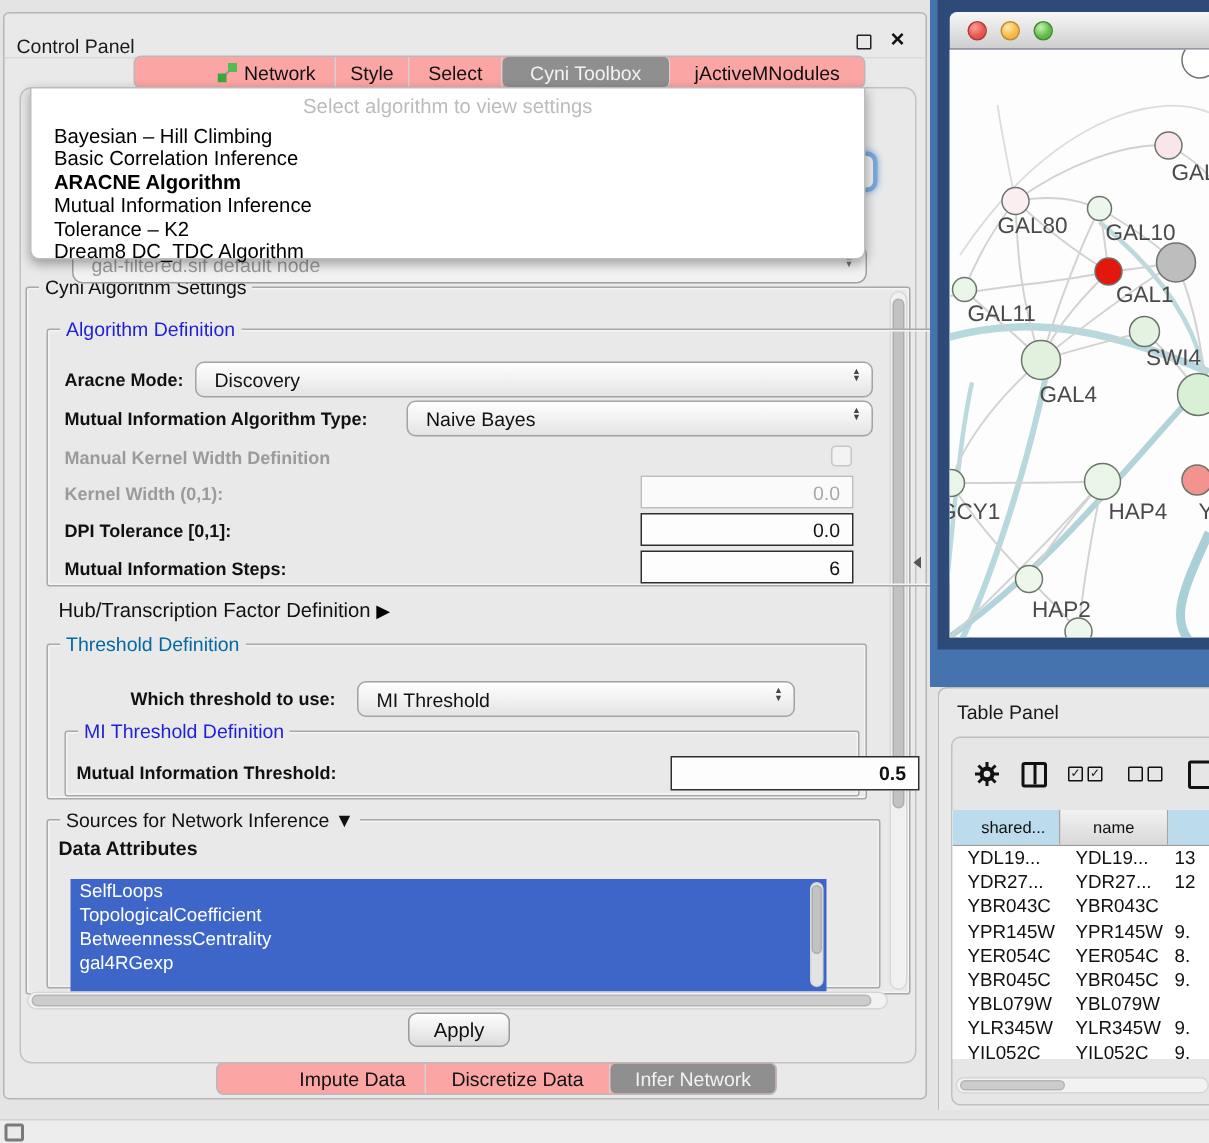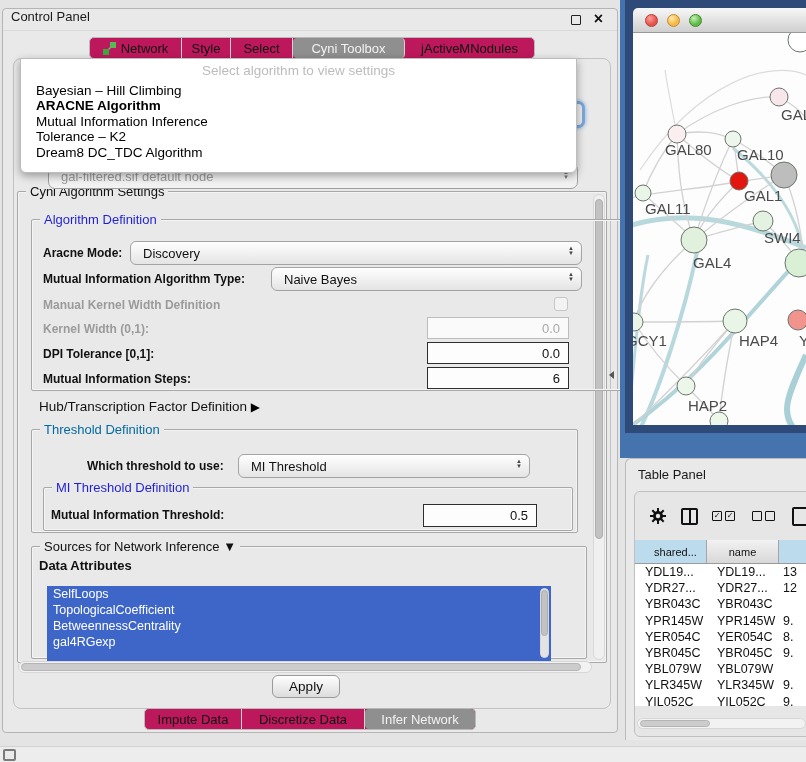--- a/index.html
+++ b/index.html
@@ -3,30 +3,30 @@
 <meta charset="utf-8">
 <style>
   * { margin:0; padding:0; box-sizing:border-box; }
   html,body { width:806px; height:762px; }
   body { font-family:"Liberation Sans", sans-serif; background:#e4e4e4; position:relative; overflow:hidden; }
   .abs { position:absolute; }
 
   
   #control-panel { left:2px; top:8px; width:616px; height:725px; background:#e9e9e9;
     border:1px solid #b5b5b5; border-radius:4px; }
-  #cp-titlebar { left:0; top:0; width:100%; height:22px; border-bottom:1px solid #d9d9d9;
-    display:flex; align-items:flex-start; }
+  #cp-titlebar { left:0; top:8px; width:100%; height:22px; border-bottom:1px solid #d9d9d9;
+    display:flex; align-items:flex-end; }
   #cp-title { font-size:13px; color:#1a1a1a; margin-left:8px; }
   #cp-float { position:absolute; right:36px; top:6px; width:10px; height:10px;
     border:1.5px solid #222; border-radius:1px; }
   #cp-close { position:absolute; right:14px; top:1px; font-size:16px; font-weight:900; color:#111; }
 
   
-  .seg-bar { display:flex; background:#be185d; border:1px solid #b9b9b9; border-radius:5px;
-    height:22px; overflow:hidden; }
+  .seg-bar { display:flex; background:#fca5a5; border:1px solid #b9b9b9; border-radius:5px;
+    height:22px; overflow:hidden;padding-left:42px; }
   .seg { display:flex; align-items:center; justify-content:center; font-size:13px; color:#111;
     border-right:1px solid #d2d2d2; padding:0 4px; white-space:nowrap; }
   .seg:last-child { border-right:none; }
   .seg.selected { background:#8f8f8f; color:#f2f2f2; border-radius:4px; }
   #top-tabs { left:86px; top:28px; }
   #bottom-tabs { left:141px; top:699px; }
 
   
   #tab-content { left:10px; top:49px; width:598px; height:651px; background:#e9e9e9;
     border:1px solid #c2c2c2; border-radius:8px; }
@@ -186,20 +186,21 @@
         <span>▲</span>
         <span>▼</span>
       </span>
   </div>
 
   <div class="abs" id="algo-popup">
     <div id="algo-placeholder">Select algorithm to view settings</div>
     <div>
 
     <div class="algo-item">Bayesian – Hill Climbing</div>
+        <div class="algo-item">Basic Correlation Inference</div>
         <div class="algo-item bold">ARACNE Algorithm</div>
         <div class="algo-item">Mutual Information Inference</div>
         <div class="algo-item">Tolerance – K2</div>
         <div class="algo-item">Dream8 DC_TDC Algorithm</div>
       </div>
   </div>
 
   <div class="fieldset" style="left:14px; top:182px; width:590px; height:472px;">
     <span class="legend">Cyni Algorithm Settings</span>
   </div>
@@ -261,21 +262,21 @@
     <span class="val">MI Threshold</span>
     <span class="spin">
         <span>▲</span>
         <span>▼</span>
       </span>
   </div>
   <div class="fieldset" style="left:40px; top:478px; width:530px; height:44px;">
     <span class="legend blue">MI Threshold Definition</span>
   </div>
   <span class="lbl" style="left:48px; top:499px;">Mutual Information Threshold:</span>
-  <div class="field" style="left:420px; top:495px; width:114px; height:23px;">
+  <div class="field" style="left:444px; top:495px; width:166px; height:23px;font-weight:bold;">
     <span class="val">0.5</span>
   </div>
 
   <div class="fieldset" style="left:28px; top:537px; width:556px; height:113px;">
     <span class="legend">
       <span>Sources for Network Inference</span>
       <span>▼</span>
     </span>
   </div>
   <span class="lbl" style="left:36px; top:549px; font-size:13px;">Data Attributes</span>

